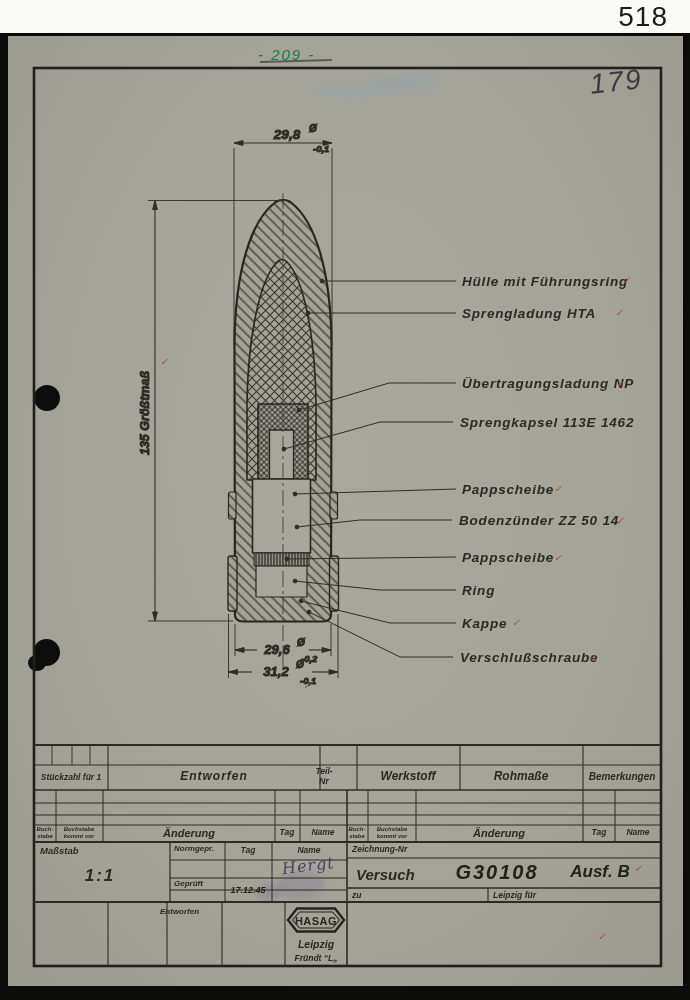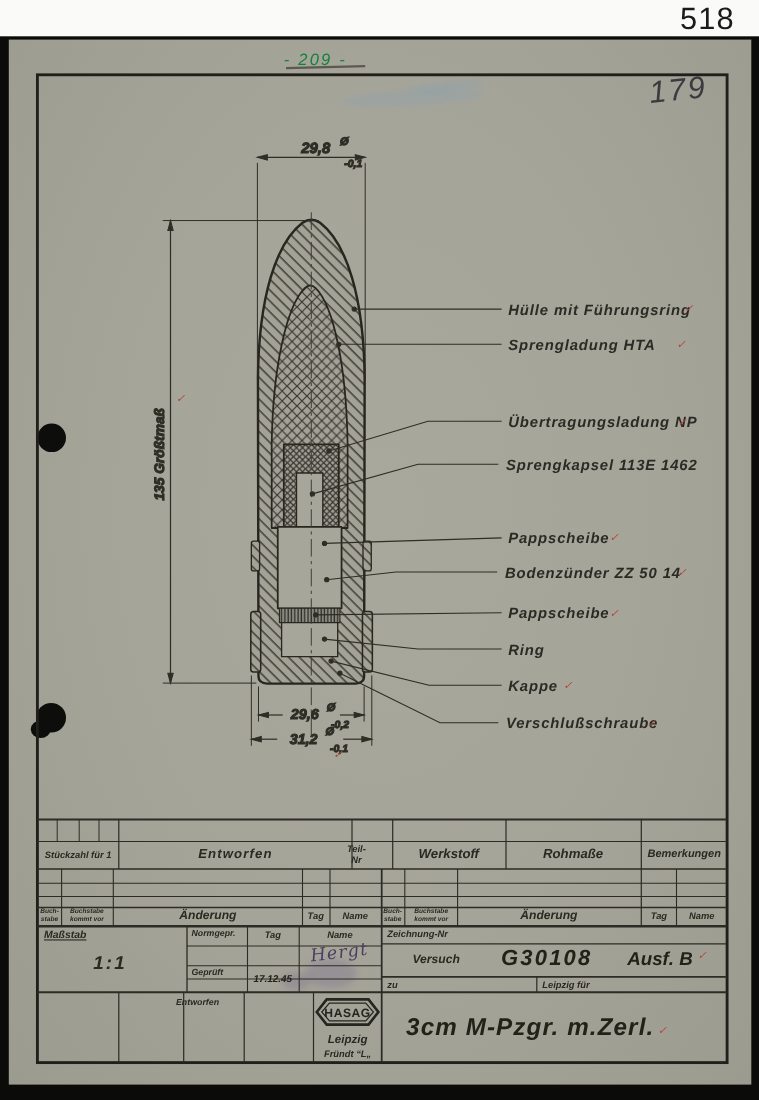--- a/index.html
+++ b/index.html
@@ -265,30 +265,29 @@
   <div class="tcell" style="left:287px;top:833px;font-size:8.5px;">Tag</div>
   <div class="tcell" style="left:323px;top:833px;font-size:8.5px;">Name</div>
   <div class="tcell ml" style="left:357px;top:833px;font-size:6px;">Buch-
 stabe</div>
   <div class="tcell ml" style="left:392px;top:833px;font-size:6px;">Buchstabe
 kommt vor</div>
   <div class="tcell" style="left:499px;top:833px;font-size:11px;">Änderung</div>
   <div class="tcell" style="left:599px;top:833px;font-size:8.5px;">Tag</div>
   <div class="tcell" style="left:638px;top:833px;font-size:8.5px;">Name</div>
 
-  <div class="tleft" style="left:40px;top:845px;font-size:9.5px;text-decoration:underline;">Maßstab</div>
+  <div class="tleft" style="left:40px;top:845px;font-size:9.5px;">Maßstab</div>
   <div class="tcell" style="left:100px;top:876px;font-size:17px;letter-spacing:2px;">1:1</div>
   <div class="tcell" style="left:248px;top:851px;font-size:8.5px;">Tag</div>
   <div class="tcell" style="left:309px;top:851px;font-size:8.5px;">Name</div>
   <div class="tleft" style="left:160px;top:863px;font-size:8px;margin-top:44px;">Entworfen</div>
   <div class="tleft" style="left:174px;top:879px;font-size:8px;">Geprüft</div>
   <div class="tleft" style="left:174px;top:844px;font-size:8px;">Normgepr.</div>
   <div class="tcell hand" style="left:248px;top:869px;font-size:9px;margin-top:21px;">17.12.45</div>
   <div id="sig">Hergt</div>
 
   <div class="tleft" style="left:352px;top:844px;font-size:8.5px;">Zeichnung-Nr</div>
-  <div class="tleft" style="left:375px;top:866px;font-size:11px;font-weight:600;">Versuch</div>
+  <div class="tleft" style="left:356px;top:866px;font-size:15px;font-weight:600;">Versuch</div>
   <div class="tcell hand" style="left:497px;top:872px;font-size:20px;letter-spacing:2px;">G30108</div>
   <div class="tcell hand" style="left:600px;top:872px;font-size:17px;">Ausf. B</div>
   <div class="tleft" style="left:352px;top:890px;font-size:8.5px;">zu</div>
   <div class="tleft" style="left:493px;top:890px;font-size:8.5px;">Leipzig für</div>
-  <div class="tcell hand" style="left:482px;top:934px;font-size:22px;letter-spacing:1px;">3cm M-Pzgr. m.Zerl.</div>
 </div>
 
 </body></html>

